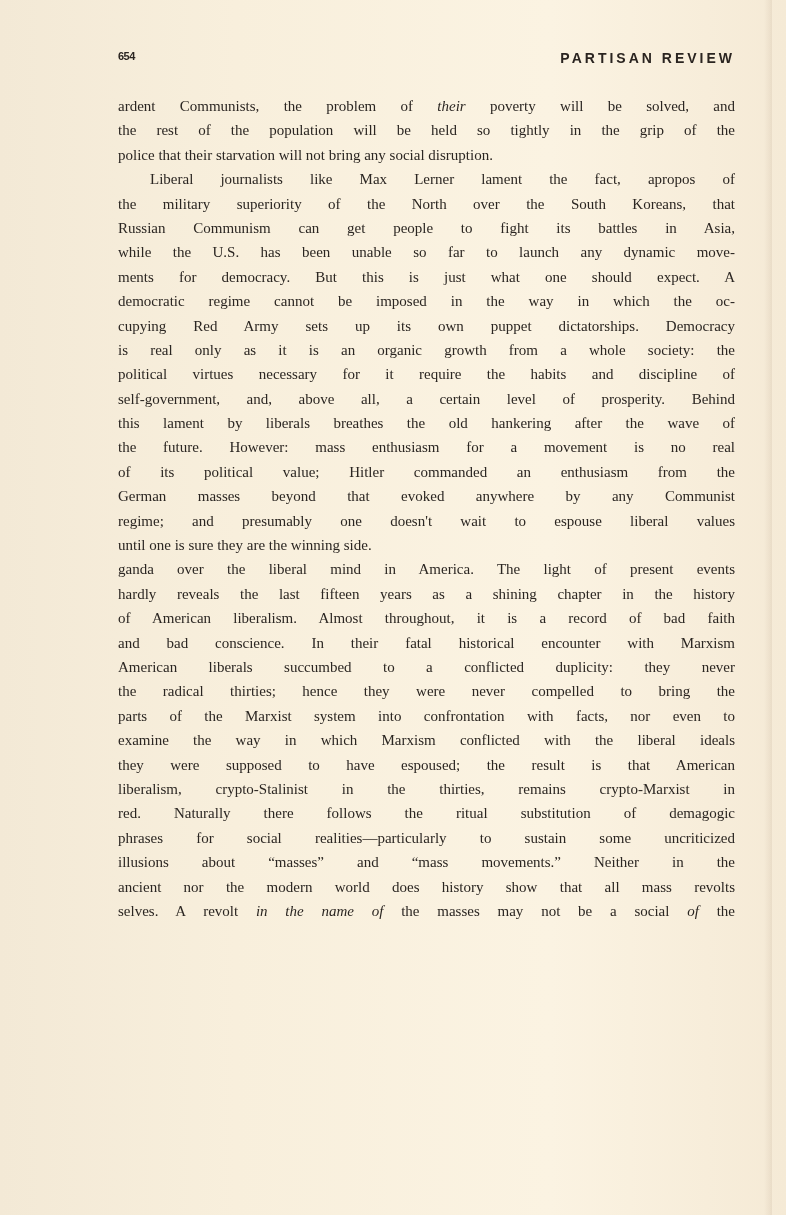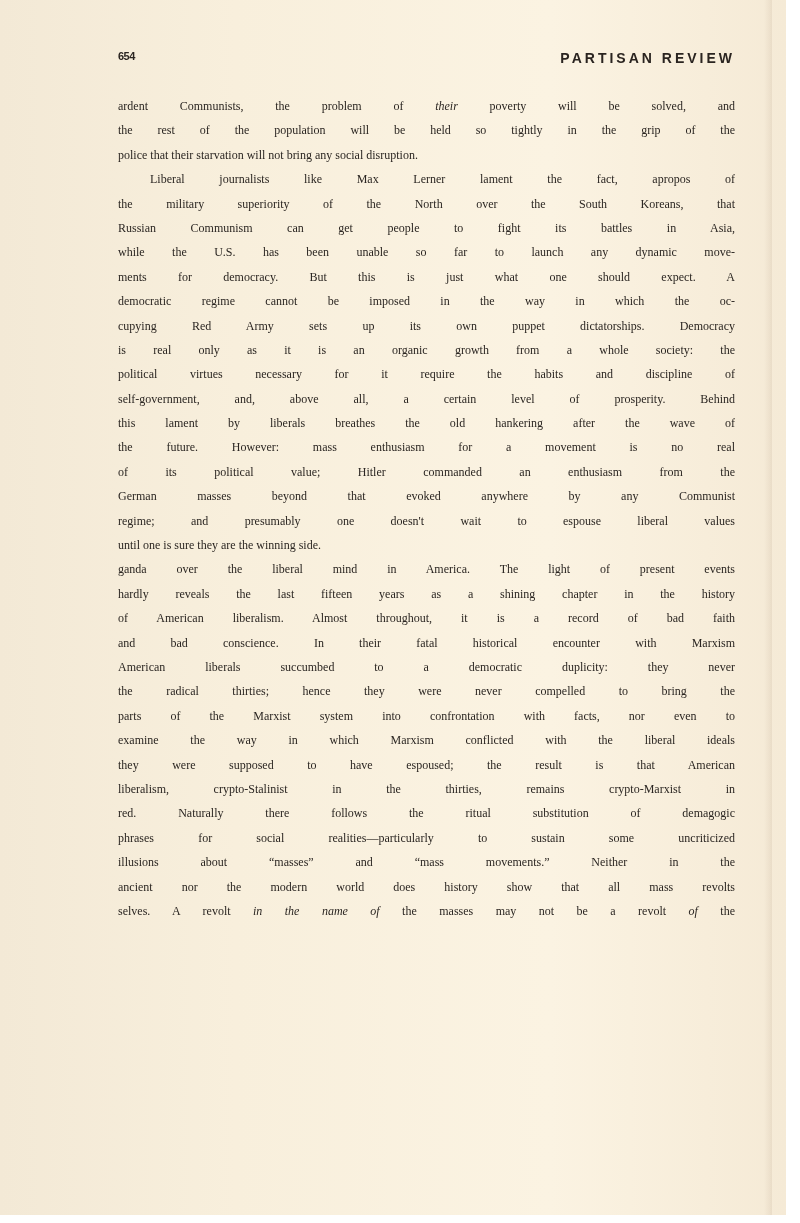--- a/index.html
+++ b/index.html
@@ -53,21 +53,21 @@
       font-size: 14px;
       font-weight: bold;
       letter-spacing: 3px;
     }
     .body-text {
       position: absolute;
       left: 118px;
       top: 94px;
       width: 617px;
       font-family: "Liberation Serif", serif;
-      font-size: 12px;
+      font-size: 15px;
       line-height: 24.4px;
       color: #2b2622;
       text-align: justify;
       hyphens: none;
     }
     .line {
       display: block;
       white-space: nowrap;
       text-align: justify;
       text-align-last: justify;
@@ -117,26 +117,26 @@
         <span class="line"><span>of its political value; Hitler commanded an enthusiasm from the</span></span>
         <span class="line"><span>German masses beyond that evoked anywhere by any Communist</span></span>
         <span class="line"><span>regime; and presumably one doesn't wait to espouse liberal values</span></span>
         <span class="line last"><span>until one is sure they are the winning side.</span></span>
       </div>
       <div>
         <span class="line"><span>ganda over the liberal mind in America. The light of present events</span></span>
         <span class="line"><span>hardly reveals the last fifteen years as a shining chapter in the history</span></span>
         <span class="line"><span>of American liberalism. Almost throughout, it is a record of bad faith</span></span>
         <span class="line"><span>and bad conscience. In their fatal historical encounter with Marxism</span></span>
-        <span class="line"><span>American liberals succumbed to a democratic duplicity: they never</span></span>
+        <span class="line"><span>American liberals succumbed to a conflicted duplicity: they never</span></span>
         <span class="line"><span>the radical thirties; hence they were never compelled to bring the</span></span>
         <span class="line"><span>parts of the Marxist system into confrontation with facts, nor even to</span></span>
         <span class="line"><span>examine the way in which Marxism conflicted with the liberal ideals</span></span>
         <span class="line"><span>they were supposed to have espoused; the result is that American</span></span>
         <span class="line"><span>liberalism, crypto-Stalinist in the thirties, remains crypto-Marxist in</span></span>
         <span class="line"><span>red. Naturally there follows the ritual substitution of demagogic</span></span>
         <span class="line"><span>phrases for social realities—particularly to sustain some uncriticized</span></span>
         <span class="line"><span>illusions about “masses” and “mass movements.” Neither in the</span></span>
         <span class="line"><span>ancient nor the modern world does history show that all mass revolts</span></span>
-        <span class="line"><span>selves. A revolt </span><i>in the name of</i><span> the masses may not be a revolt </span><i>of</i><span> the</span></span>
+        <span class="line"><span>selves. A revolt </span><i>in the name of</i><span> the masses may not be a social </span><i>of</i><span> the</span></span>
       </div>
     </div>
 </div>
 
 </body></html>

